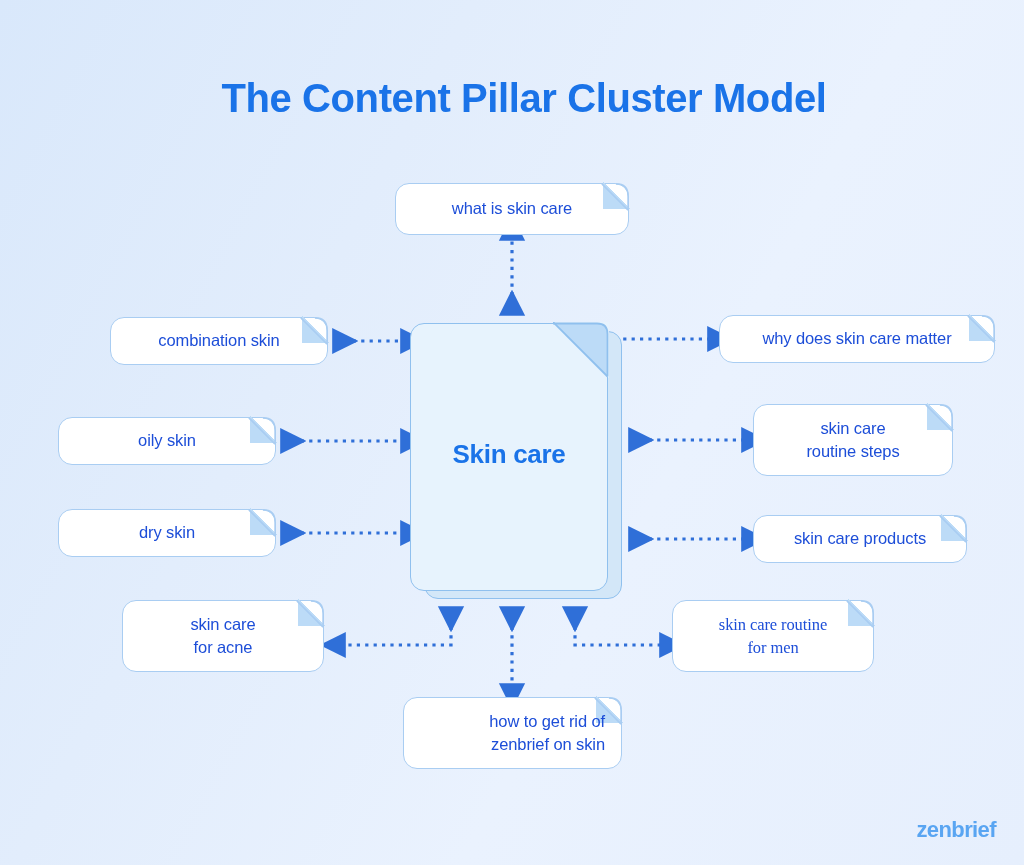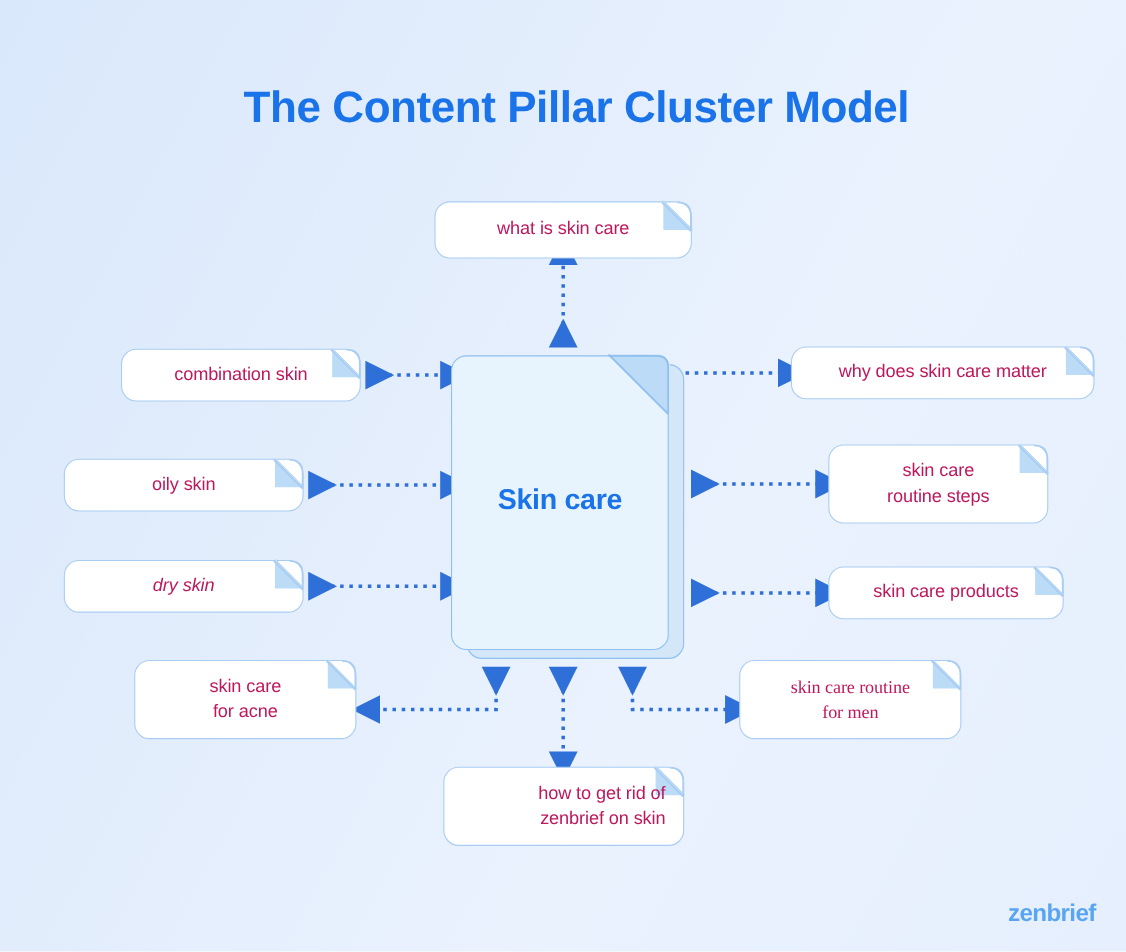--- a/index.html
+++ b/index.html
@@ -61,21 +61,21 @@
   
   .node {
     position: absolute;
     background: #ffffff;
     border: 1.6px solid #a9cdf2;
     border-radius: 14px;
     display: flex;
     align-items: center;
     justify-content: center;
     text-align: center;
-    color: #be185d;
+    color: #1d4ed8;
     font-size: 16.5px;
     line-height: 1.42;
     letter-spacing: -0.1px;
     padding: 6px 16px;
   }
   .node .label { position: relative; z-index: 2; }
 
   
   .node .fold-cut {
     position: absolute;
@@ -223,21 +223,21 @@
 
   <div class="node" style="left:46px; top:417px; width:218px; height:48px;">
     <div class="fold-cut"></div>
     <svg class="fold-line" viewBox="0 0 28 28">
       <path d="M0.9,0.9 L27.1,27.1" stroke="#a9cdf2" stroke-width="1.6" fill="none"></path>
       <path d="M27.1,27.1 L27.1,13 Q27.1,0.9 15,0.9" stroke="#a9cdf2" stroke-width="1.6" fill="none"></path>
     </svg>
     <span class="label">oily skin</span>
   </div>
 
-  <div class="node" style="left:46px; top:509px; width:218px; height:48px;font-style:italic;">
+  <div class="node" style="left:46px; top:509px; width:218px; height:48px;">
     <div class="fold-cut"></div>
     <svg class="fold-line" viewBox="0 0 28 28">
       <path d="M0.9,0.9 L27.1,27.1" stroke="#a9cdf2" stroke-width="1.6" fill="none"></path>
       <path d="M27.1,27.1 L27.1,13 Q27.1,0.9 15,0.9" stroke="#a9cdf2" stroke-width="1.6" fill="none"></path>
     </svg>
     <span class="label">dry skin</span>
   </div>
 
   <div class="node" style="left:110px; top:600px; width:202px; height:72px; flex-direction:column;">
     <div class="fold-cut"></div>

